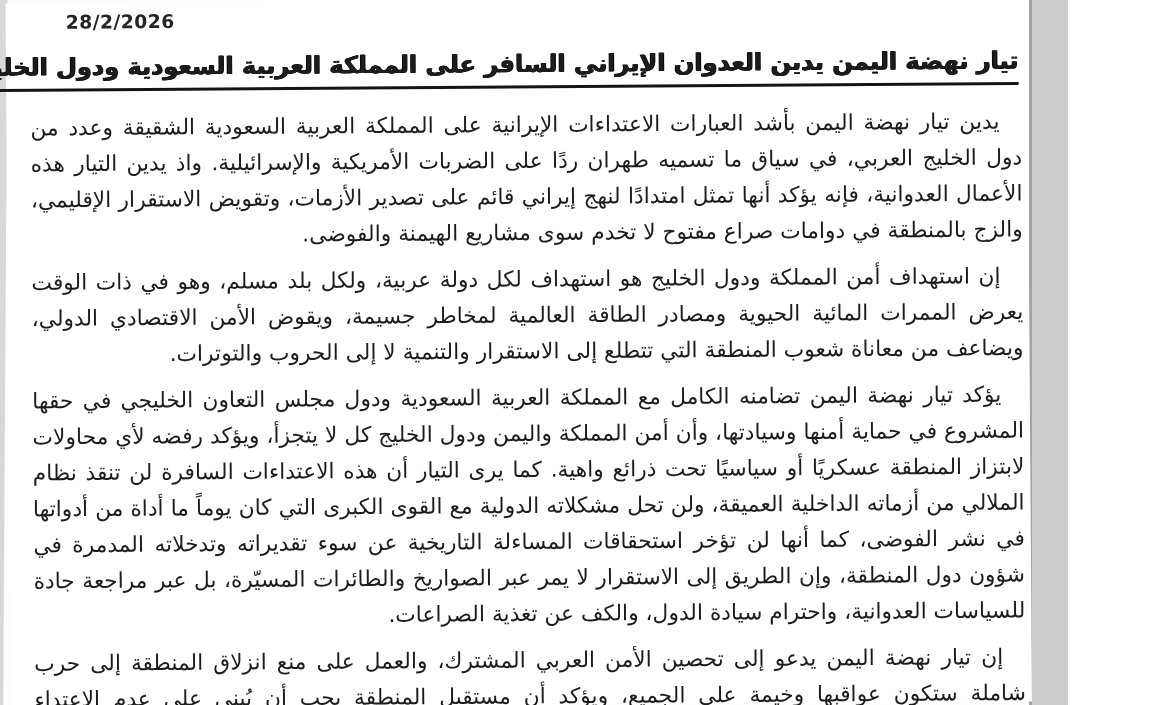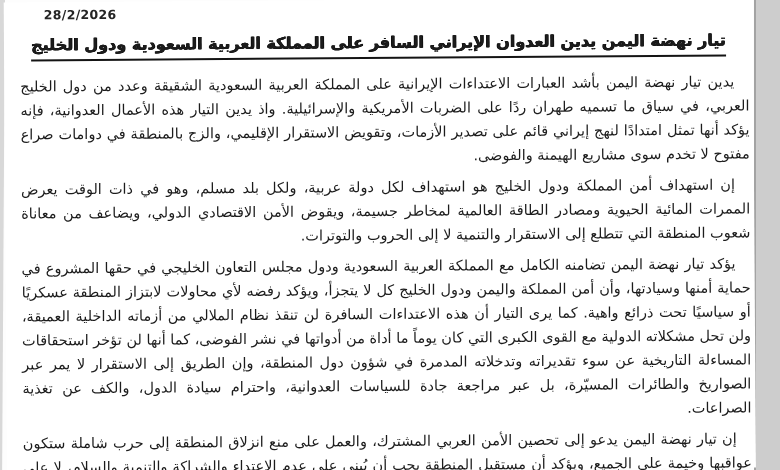--- a/index.html
+++ b/index.html
@@ -6,21 +6,21 @@
     margin: 0;
     padding: 0;
     width: 780px;
     height: 470px;
     overflow: hidden;
     background: #ffffff;
     font-family: "DejaVu Sans", sans-serif;
   }
   .scan {
     position: relative;
-    width: 780px;
+    width: 712px;
     height: 470px;
     background: #fdfdfd;
   }
   
   .edge-right {
     position: absolute;
     top: 0; right: 0; bottom: 0;
     width: 24px;
     background: #cdcdcd;
     border-left: 2px solid #a3a3a3;

